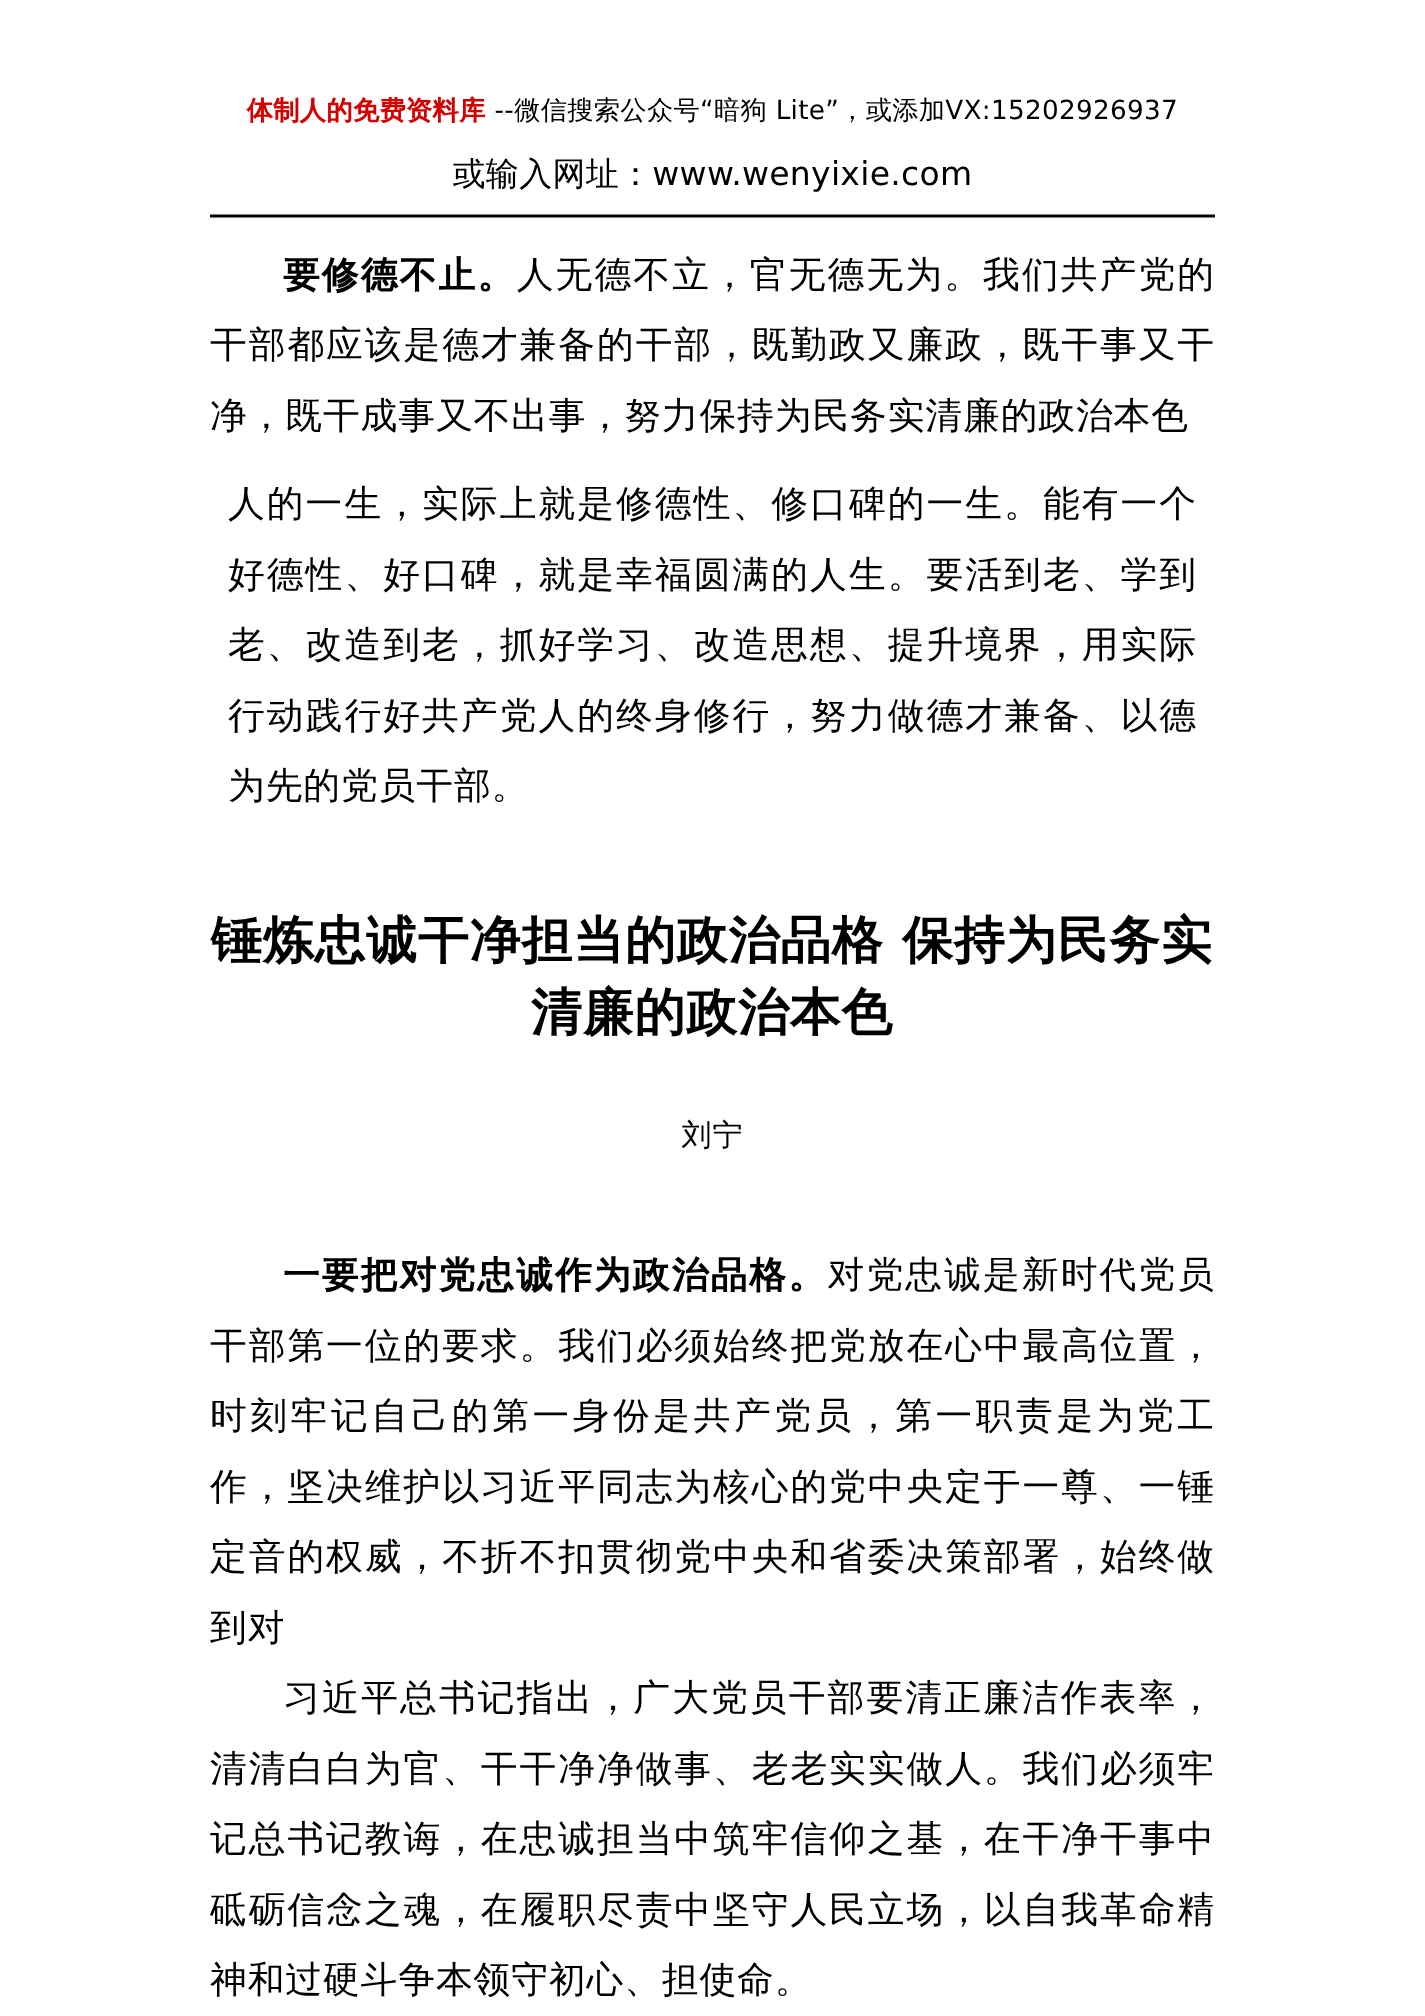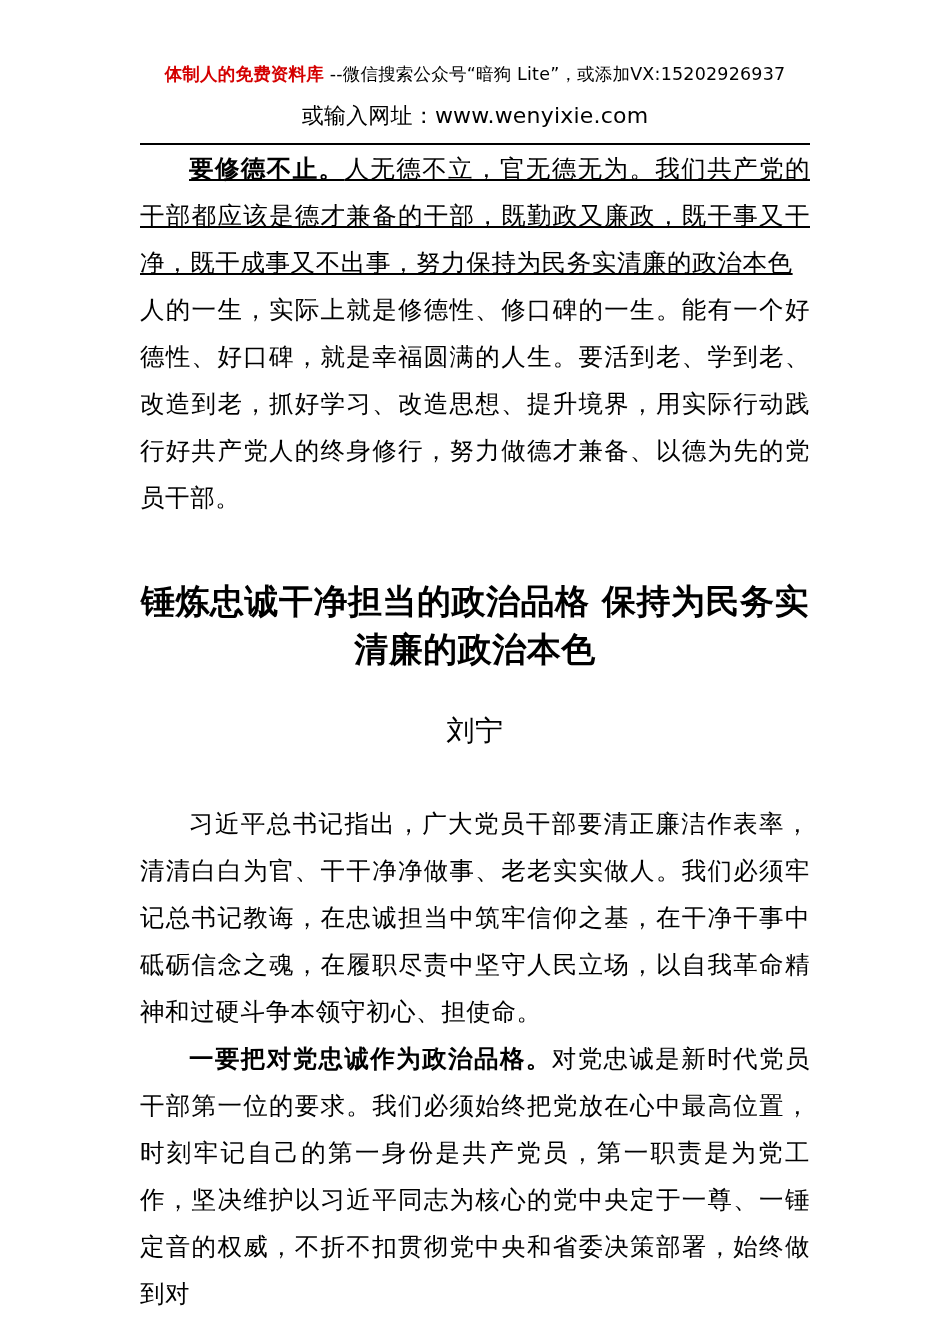--- a/index.html
+++ b/index.html
@@ -59,42 +59,42 @@
     line-height: 47px;
     text-align: justify;
     text-justify: inter-ideograph;
     letter-spacing: 0.6px;
   }
   .para {
     margin: 0;
     text-indent: 2em;
   }
   .para-cont {
-    margin: 0;
+    margin: 12px;
     text-indent: 0;
   }
   .lead {
     font-weight: bold;
   }
   .first-para {
-    text-decoration: underline;
+    padding-top: 14px;
   }
   
   .article-title {
     font-family: "DejaVu Sans", sans-serif;
     font-weight: bold;
     font-size: 34px;
     line-height: 48px;
     text-align: center;
     margin: 56px 0 0 0;
     letter-spacing: 0.5px;
   }
   .author {
     font-family: "DejaVu Sans", sans-serif;
-    font-size: 28px;
+    font-size: 20px;
     text-align: center;
     margin: 34px 0 0 0;
   }
   .title-gap {
     height: 46px;
   }
 </style>
 </head>
 <body>
 
@@ -113,19 +113,19 @@
     <p class="para first-para"><span class="lead">要修德不止。</span><span>人无德不立，官无德无为。我们共产党的干部都应该是德才兼备的干部，既勤政又廉政，既干事又干净，既干成事又不出事，努力保持为民务实清廉的政治本色</span></p>
 
     <p class="para-cont">人的一生，实际上就是修德性、修口碑的一生。能有一个好德性、好口碑，就是幸福圆满的人生。要活到老、学到老、改造到老，抓好学习、改造思想、提升境界，用实际行动践行好共产党人的终身修行，努力做德才兼备、以德为先的党员干部。</p>
 
     <h1 class="article-title">锤炼忠诚干净担当的政治品格 保持为民务实清廉的政治本色</h1>
 
     <div class="author">刘宁</div>
 
     <div class="title-gap"></div>
 
+    <p class="para"><span class="lead">一要把对党忠诚作为政治品格。</span><span>对党忠诚是新时代党员干部第一位的要求。我们必须始终把党放在心中最高位置，时刻牢记自己的第一身份是共产党员，第一职责是为党工作，坚决维护以习近平同志为核心的党中央定于一尊、一锤定音的权威，不折不扣贯彻党中央和省委决策部署，始终做到对</span></p>
+
     <p class="para">习近平总书记指出，广大党员干部要清正廉洁作表率，清清白白为官、干干净净做事、老老实实做人。我们必须牢记总书记教诲，在忠诚担当中筑牢信仰之基，在干净干事中砥砺信念之魂，在履职尽责中坚守人民立场，以自我革命精神和过硬斗争本领守初心、担使命。</p>
-
-    <p class="para"><span class="lead">一要把对党忠诚作为政治品格。</span><span>对党忠诚是新时代党员干部第一位的要求。我们必须始终把党放在心中最高位置，时刻牢记自己的第一身份是共产党员，第一职责是为党工作，坚决维护以习近平同志为核心的党中央定于一尊、一锤定音的权威，不折不扣贯彻党中央和省委决策部署，始终做到对</span></p>
 
   </div>
 
 </div>
 
 </body></html>

